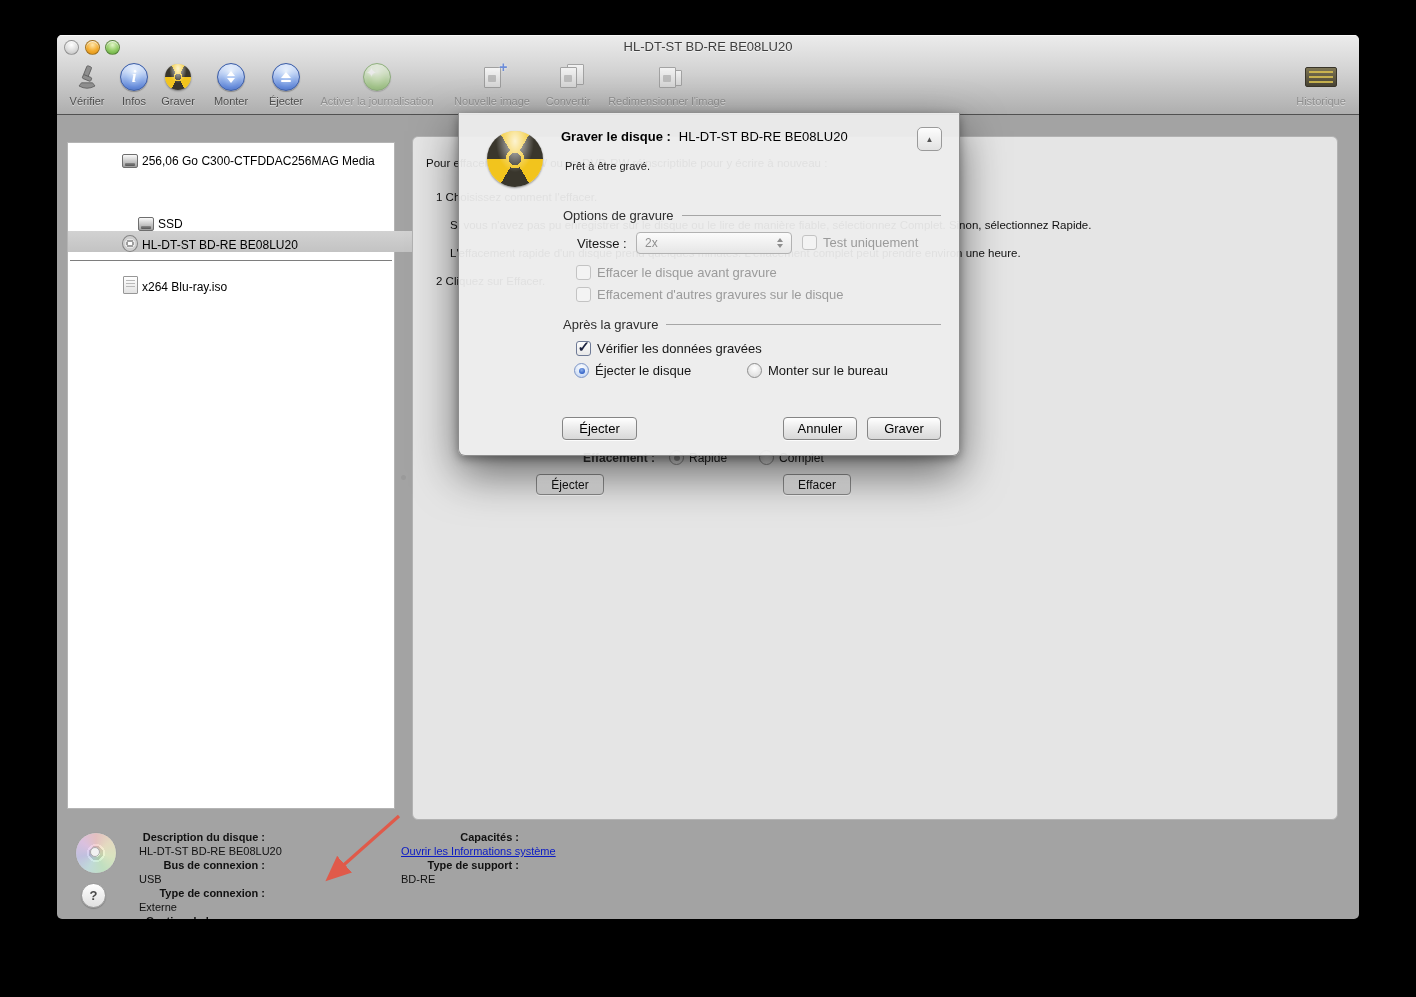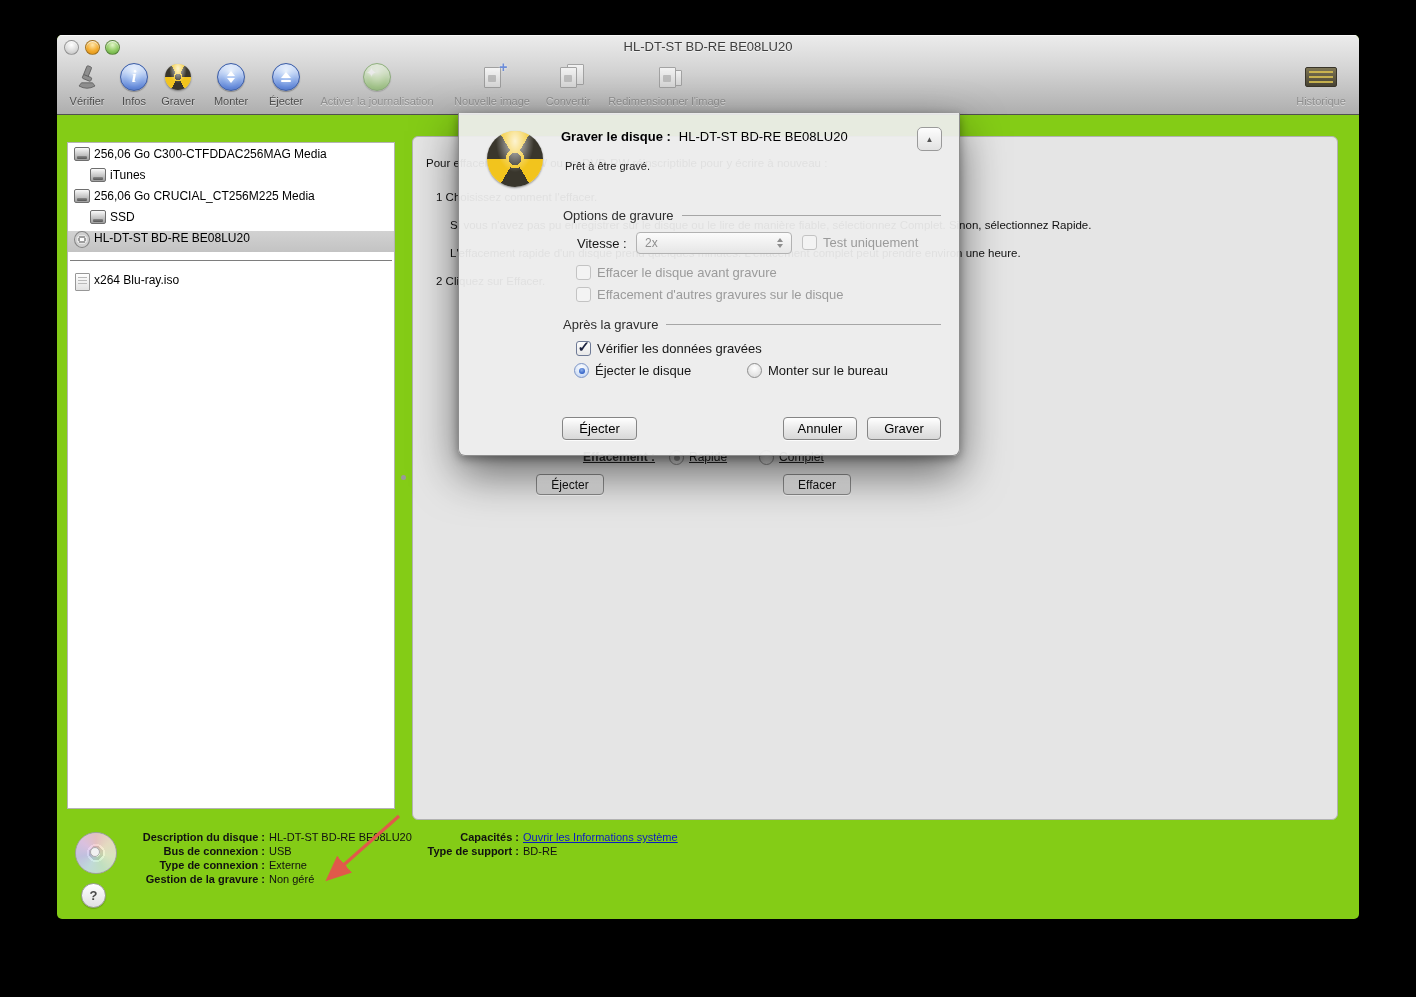--- a/index.html
+++ b/index.html
@@ -1,21 +1,21 @@
 <!DOCTYPE html>
 <html><head>
 <meta charset="utf-8">
 <style>
   html,body{margin:0;padding:0;}
   body{width:1416px;height:997px;background:#000;position:relative;overflow:hidden;
        font-family:"Liberation Sans",sans-serif;-webkit-font-smoothing:antialiased;}
 
   
   .window{position:absolute;left:57px;top:35px;width:1302px;height:884px;border-radius:5px;
-          background:#84cc16;overflow:hidden;box-shadow:0 22px 60px rgba(0,0,0,.85);}
+          background:#a3a3a3;overflow:hidden;box-shadow:0 22px 60px rgba(0,0,0,.85);}
 
   
   .chrome{position:absolute;left:0;top:0;width:100%;height:79px;
           background:linear-gradient(180deg,#ececec 0%,#d6d6d6 40%,#bdbdbd 78%,#aeaeae 100%);
           border-bottom:1px solid #515151;box-shadow:inset 0 1px 0 rgba(255,255,255,.7);}
   .titlebar{position:absolute;left:0;top:0;width:100%;height:22px;}
   .win-title{position:absolute;left:0;right:0;top:4px;text-align:center;font-size:13px;color:#3d3d3d;
              text-shadow:0 1px 0 rgba(255,255,255,.55);}
   .tl{position:absolute;top:5px;width:13px;height:13px;border-radius:50%;border:1px solid rgba(0,0,0,.3);
       box-shadow:inset 0 1px 1px rgba(255,255,255,.8);}
@@ -58,21 +58,21 @@
   .doc2{position:relative;}
   .doc2 .back{position:absolute;left:7px;top:-3px;}
   .hist-ico{width:30px;height:18px;background:linear-gradient(#7d7554,#474233);border:1px solid #38342a;
             border-radius:2px;position:relative;overflow:hidden;}
   .hist-ico::after{content:"";position:absolute;left:3px;right:3px;top:3px;bottom:3px;
             background:repeating-linear-gradient(180deg,#d8c050 0 2px,rgba(0,0,0,0) 2px 5px);opacity:.85;}
 
   
   .sidebar{position:absolute;left:10px;top:107px;width:326px;height:665px;background:#fff;
            border:1px solid #b4b4b4;}
-  .sb-row{position:absolute;left:0;width:100%;height:21px;display:flex;align-items:flex-start;font-size:12px;color:#000;}
+  .sb-row{position:absolute;left:0;width:100%;height:21px;display:flex;align-items:flex-end;font-size:12px;color:#000;padding-left:48px;}
   .sb-row .ico{margin-left:6px;margin-right:4px;display:flex;align-items:center;justify-content:center;width:16px;}
   .sb-row.ind .ico{margin-left:22px;}
   .sb-row.selected{background:linear-gradient(#d2d2d2,#c3c3c3);}
   .sb-row.dim{color:#9d9d9d;}
   .sb-sep{position:absolute;left:2px;right:2px;height:1px;background:#7e7e7e;}
   .drv{width:15px;height:12px;border:1px solid #6e6e6e;border-radius:2px;position:relative;
        background:linear-gradient(180deg,#fafafa,#c6c6c6 55%,#9e9e9e);}
   .drv::after{content:"";position:absolute;left:2px;right:2px;bottom:1.5px;height:3px;border-radius:1px;
        background:linear-gradient(#8a8a8a,#555);}
   .cdm{width:15px;height:15px;border-radius:50%;border:1px solid #858585;position:relative;
@@ -81,21 +81,21 @@
         border-radius:1px;position:relative;}
   .sdoc::after{content:"";position:absolute;left:2px;top:3px;right:2px;height:8px;
         background:repeating-linear-gradient(180deg,#b9b9b9 0 1px,transparent 1px 3px);}
   .vol{width:13px;height:12px;border:2px solid #c2c2c2;border-radius:2px;background:#fcfcfc;}
   .grip{position:absolute;left:344px;top:440px;width:5px;height:5px;border-radius:50%;background:#9a9a9a;}
 
   
   .pane{position:absolute;left:355px;top:101px;width:924px;height:682px;background:#e5e5e5;
         border:1px solid #b2b2b2;border-radius:6px;}
   .pane-text{position:absolute;font-size:11.5px;color:#101010;white-space:nowrap;}
-  .erase-row{position:absolute;top:313px;display:flex;font-size:12px;color:#222;text-decoration:underline;}
+  .erase-row{position:absolute;top:313px;display:flex;align-items:center;font-size:12px;color:#222;}
   .pbtn{position:absolute;height:19px;border-radius:4px;border:1px solid #8b8b8b;font-size:12px;color:#111;
         background:linear-gradient(#fefefe,#eaeaea 45%,#d5d5d5);display:flex;align-items:center;
         justify-content:center;box-shadow:0 1px 0 rgba(255,255,255,.7);}
   .rad{width:13px;height:13px;border-radius:50%;border:1px solid #8d8d8d;position:relative;
        background:radial-gradient(circle at 50% 32%,#ffffff,#e2e2e2 70%);}
   .rad.sel{background:radial-gradient(circle at 50% 30%,#fdfdfd,#dce7f8 55%,#b4c9ee);border-color:#7d95c6;}
   .rad.sel::after{content:"";position:absolute;left:3.5px;top:3.5px;width:6px;height:6px;border-radius:50%;
        background:radial-gradient(circle at 45% 35%,#8cb0ec,#2a5ac2 75%);}
   .rad.gsel::after{content:"";position:absolute;left:3.5px;top:3.5px;width:6px;height:6px;border-radius:50%;
        background:#9a9a9a;}
@@ -138,21 +138,21 @@
           border:1px solid #9f9f9f;overflow:hidden;}
   .cd-big::before{content:"";position:absolute;inset:0;border-radius:50%;opacity:.3;
           background:conic-gradient(#f88,#fd8,#df8,#8e8,#8dd,#88e,#d8e,#f88);}
   .cd-big::after{content:"";position:absolute;left:14px;top:14px;width:10px;height:10px;border-radius:50%;
           background:#f2f2f2;border:1px solid #aaa;box-sizing:border-box;}
   .help-btn{position:absolute;left:24px;top:848px;width:23px;height:23px;border-radius:50%;
           border:1px solid #9a9a9a;background:linear-gradient(#ffffff,#e0e0e0);display:flex;align-items:center;
           justify-content:center;font-size:13px;font-weight:bold;color:#4a4a4a;
           box-shadow:0 1px 1px rgba(0,0,0,.2);}
   .info-col{position:absolute;font-size:11px;line-height:14px;color:#111;}
-  .info-row{display:flex;white-space:nowrap;}
+  .info-row{display:flex;white-space:nowrap;flex-direction:column;}
   .il{font-weight:bold;text-align:right;flex:none;}
   .info-col.left .il{width:130px;}
   .info-col.right .il{width:122px;}
   .iv{margin-left:4px;}
   .iv.link{color:#0b1bc4;text-decoration:underline;cursor:pointer;}
   .arrow-svg{position:absolute;left:258px;top:775px;pointer-events:none;}
 </style>
 </head>
 <body>
 
@@ -266,32 +266,20 @@
     </div>
   </div>
 
   <div class="sidebar">
     <div class="sb-row" style="top:4px;">
       <span class="ico">
           <span class="drv"></span>
         </span>
       <span>256,06 Go C300-CTFDDAC256MAG Media</span>
     </div>
-    <div class="sb-row ind" style="top:25px;">
-      <span class="ico">
-          <span class="drv"></span>
-        </span>
-      <span>iTunes</span>
-    </div>
-    <div class="sb-row" style="top:46px;">
-      <span class="ico">
-          <span class="drv"></span>
-        </span>
-      <span>256,06 Go CRUCIAL_CT256M225 Media</span>
-    </div>
     <div class="sb-row ind" style="top:67px;">
       <span class="ico">
           <span class="drv"></span>
         </span>
       <span>SSD</span>
     </div>
     <div class="sb-row selected" style="top:88px;">
       <span class="ico">
           <span class="cdm"></span>
         </span>

